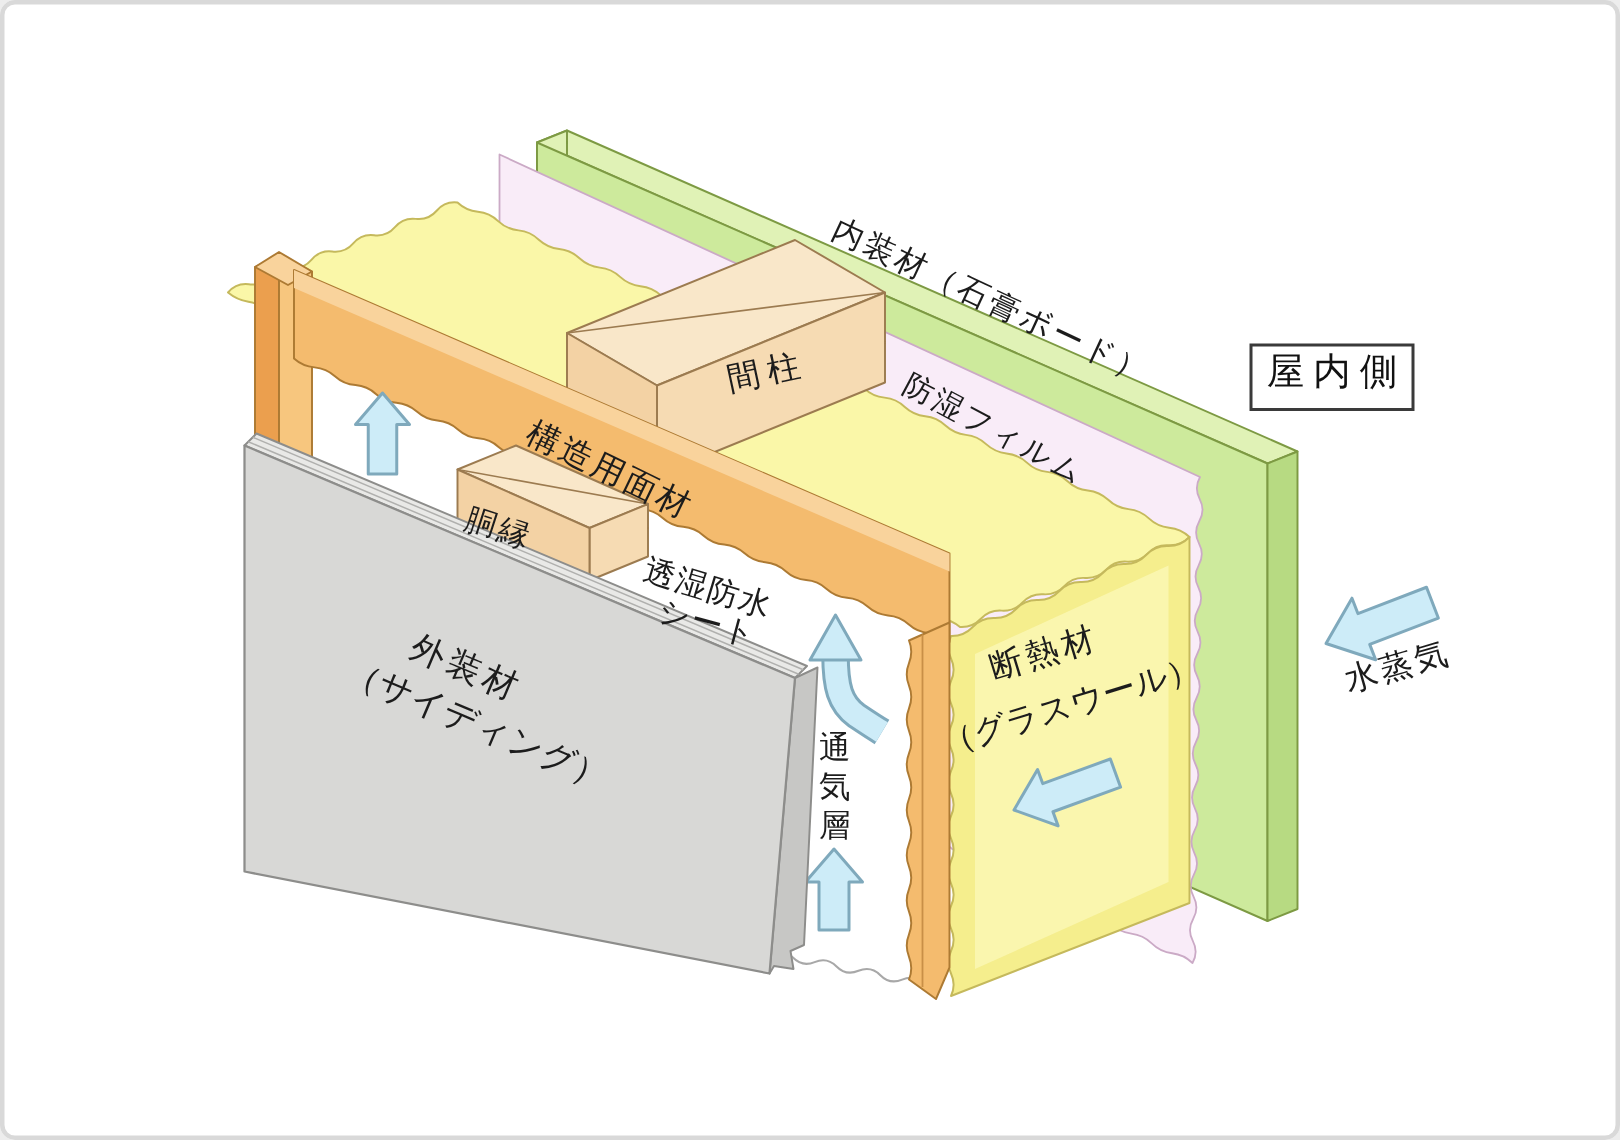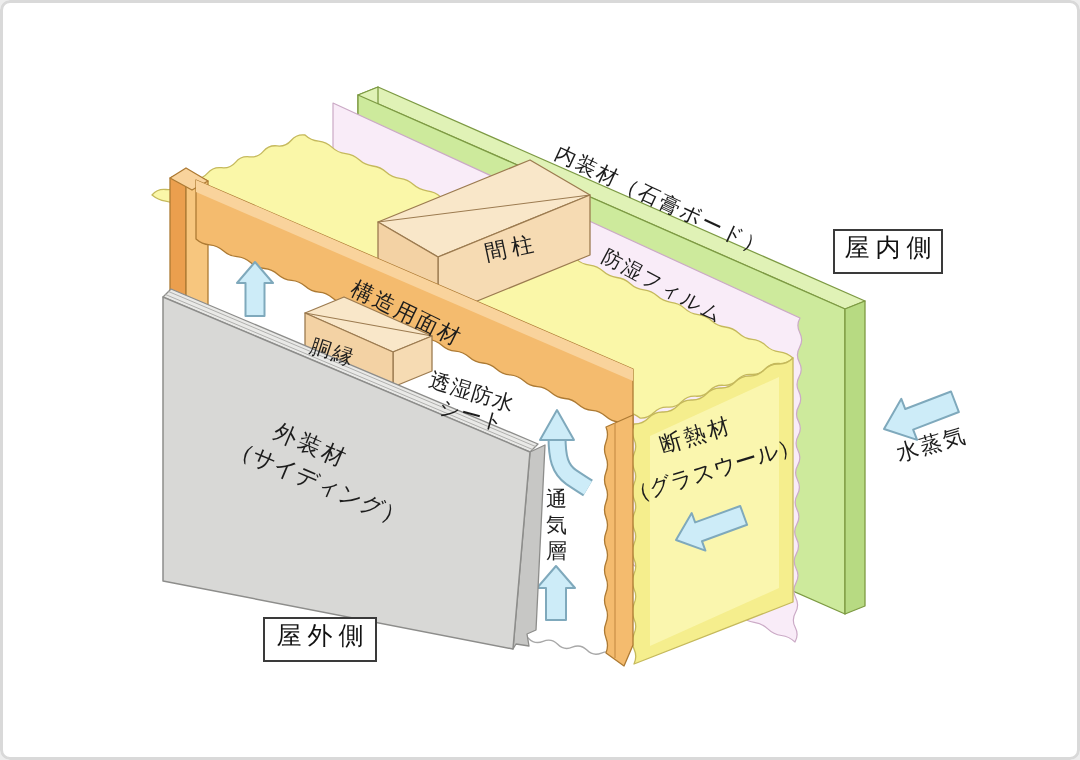--- a/index.html
+++ b/index.html
@@ -76,17 +76,14 @@
 
   <div class="lbl" style="left:656px;top:432px;font-size:22px;letter-spacing:3px;transform:rotate(-17deg);">断熱材</div>
   <div class="lbl" style="left:624px;top:482px;font-size:22px;transform:rotate(-17deg);">（グラスウール）</div>
 
   <div class="lbl" style="left:893px;top:440px;font-size:22px;letter-spacing:2px;transform:rotate(-16deg);">水蒸気</div>
 
   <div class="sidebox" style="left:833px;top:229px;width:110px;height:45px;">
     <span>屋内側</span>
   </div>
 
-  <div class="sidebox" style="left:263px;top:617px;width:114px;height:45px;">
-    <span>屋外側</span>
-  </div>
 
 </div>
 
 </body></html>

